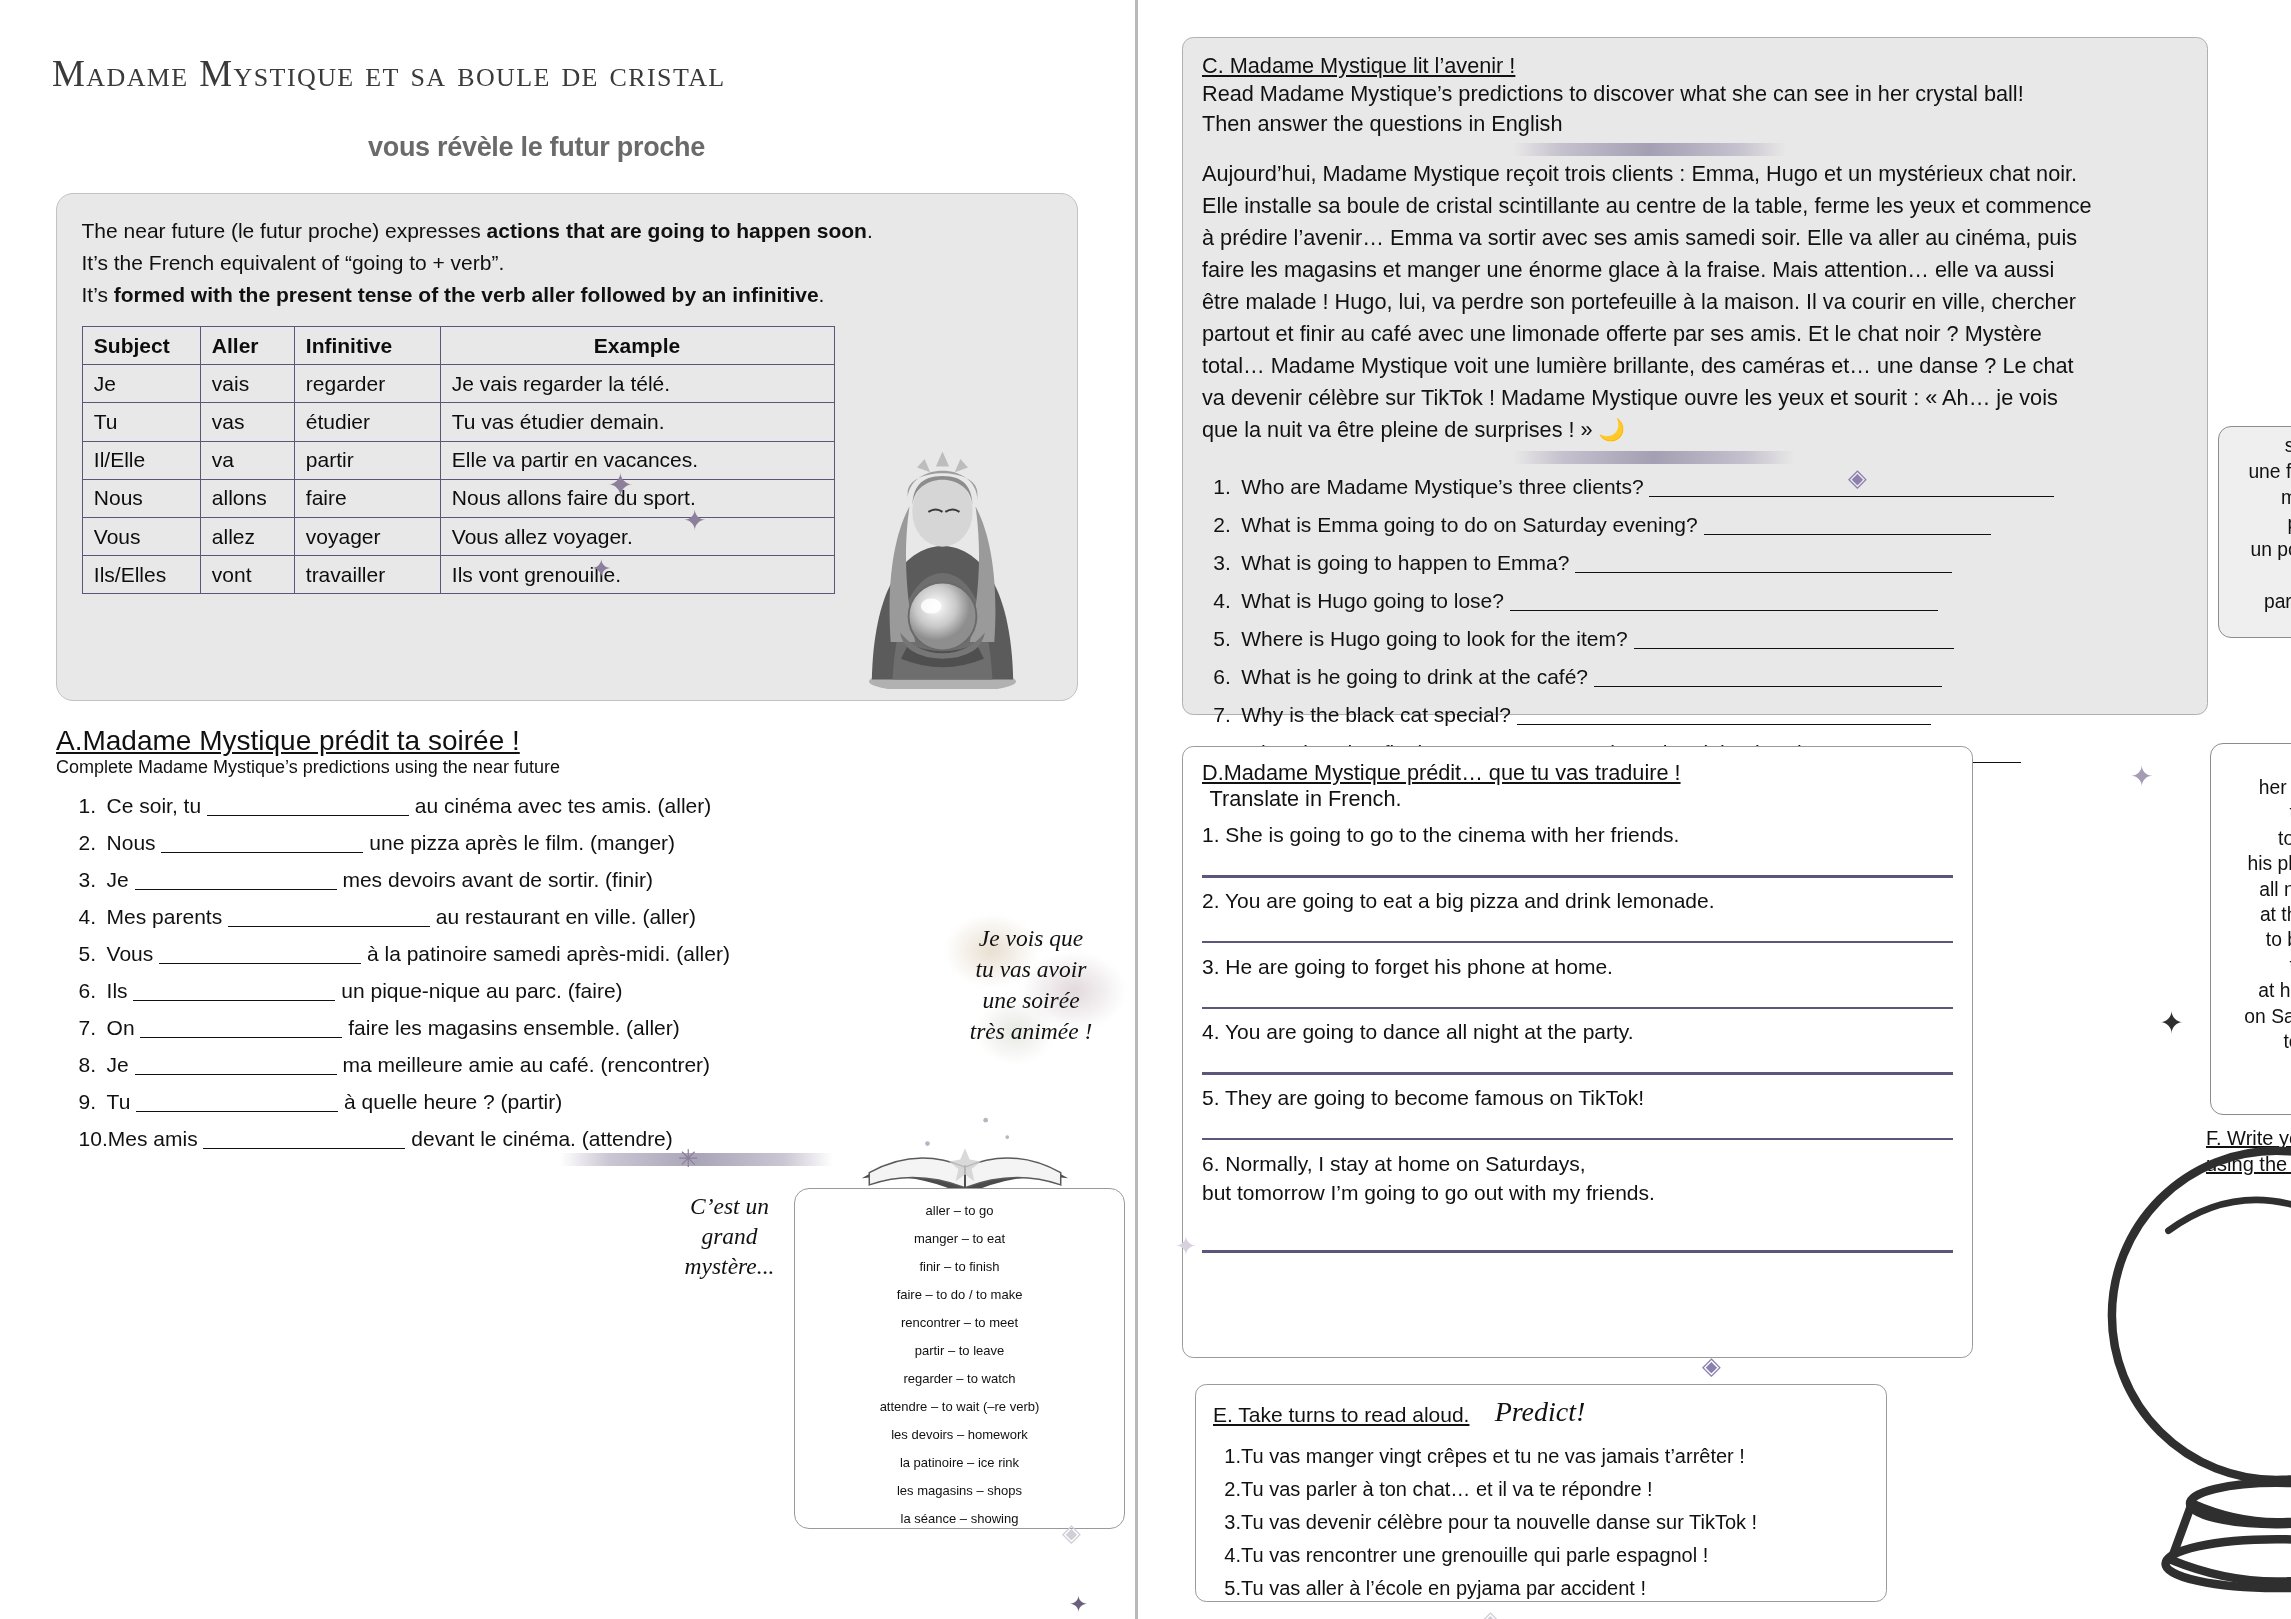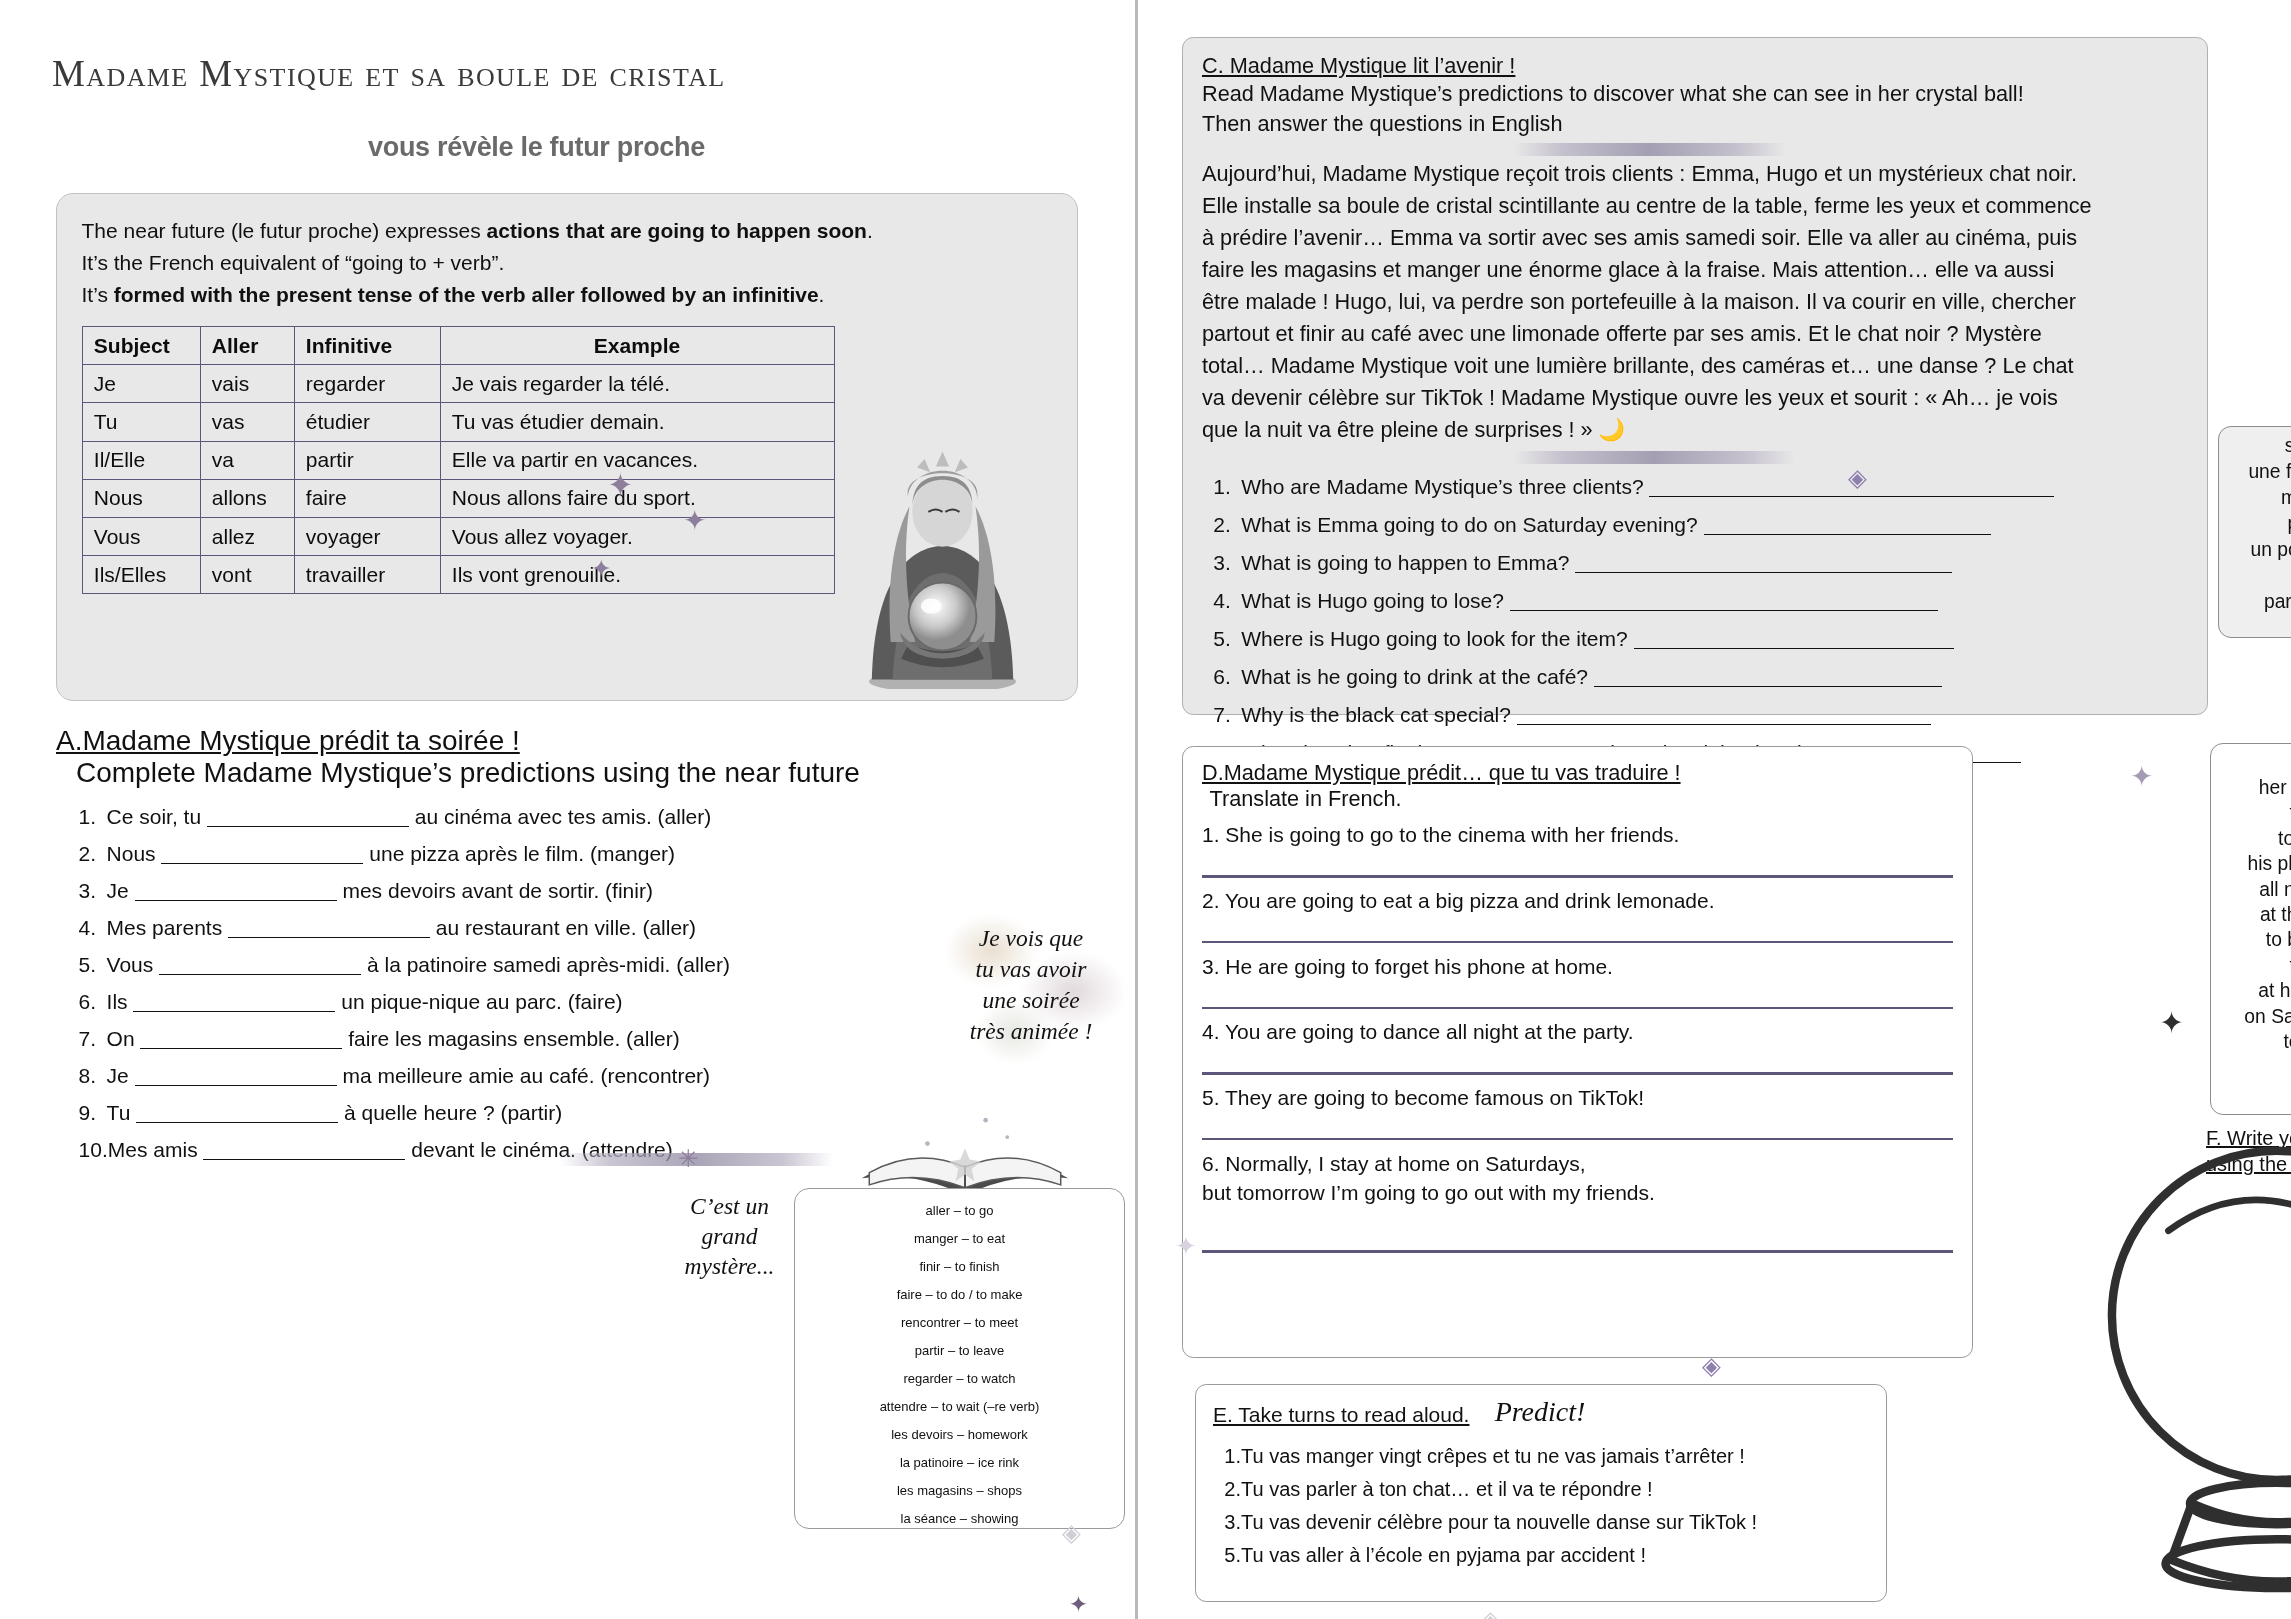--- a/index.html
+++ b/index.html
@@ -47,21 +47,21 @@
   table.conj th { font-weight:bold; }
   table.conj th.ex, table.conj td.ex { }
   table.conj th.ex { text-align:center; }
   .c-sub{width:118px} .c-all{width:94px} .c-inf{width:146px}
 
   .mystic-figure { position:absolute; right:26px; bottom:11.3px; width:217px; height:245px; }
 
   .ex-head {
     font-size:28px; text-decoration:underline; color:#111; font-weight:normal;
   }
-  .ex-sub { font-size:28px; color:#111;margin-left:20px; }
+  .ex-sub { font-size:18px; color:#111; }
 
   .sectionA { position:absolute; left:56px; top:725px; width:847px; }
   .qlist { list-style:none; margin:9.4px 0 0 0; padding:0; }
   .qlist li { font-size:21px; line-height:37px; color:#111; white-space:nowrap; padding-left:22.6px; }
   .qnum { display:inline-block; min-width:28px; }
   .blank { display:inline-block; border-bottom:1.5px solid #111; height:21px; vertical-align:-2.8px; }
 
   .sectionB { position:absolute; left:52px; top:1182px; width:744px; }
   .wlines { margin-top:24.5px; }
   .wline { height:2.8px; background:#5d567a; margin-bottom:52px; }
@@ -396,20 +396,21 @@
       <div>using the near future tense.</div>
     </div>
 
     <div class="boxE">
       <span class="eHead">E. Take turns to read aloud.</span>
       <span class="ePredict">Predict!</span>
       <ul class="elist" id="e-list">
           <li>1.Tu vas manger vingt crêpes et tu ne vas jamais t’arrêter !</li>
           <li>2.Tu vas parler à ton chat… et il va te répondre !</li>
           <li>3.Tu vas devenir célèbre pour ta nouvelle danse sur TikTok !</li>
+          <li>4.Tu vas rencontrer une grenouille qui parle espagnol !</li>
           <li>5.Tu vas aller à l’école en pyjama par accident !</li>
         </ul>
     </div>
 
     <svg class="crystal-big" viewBox="0 0 420 520">
       <circle cx="210" cy="220" r="175" fill="none" stroke="#2f2f2f" stroke-width="9"></circle>
       <path d="M95 130 q75 -55 160 -18" stroke="#2f2f2f" stroke-width="7" fill="none" stroke-linecap="round"></path>
       <path d="M120 420 q90 40 180 0 l22 60 q-112 46 -224 0Z" fill="none" stroke="#2f2f2f" stroke-width="9"></path>
       <ellipse cx="210" cy="420" rx="92" ry="22" fill="none" stroke="#2f2f2f" stroke-width="9"></ellipse>
       <ellipse cx="210" cy="484" rx="118" ry="26" fill="none" stroke="#2f2f2f" stroke-width="9"></ellipse>

